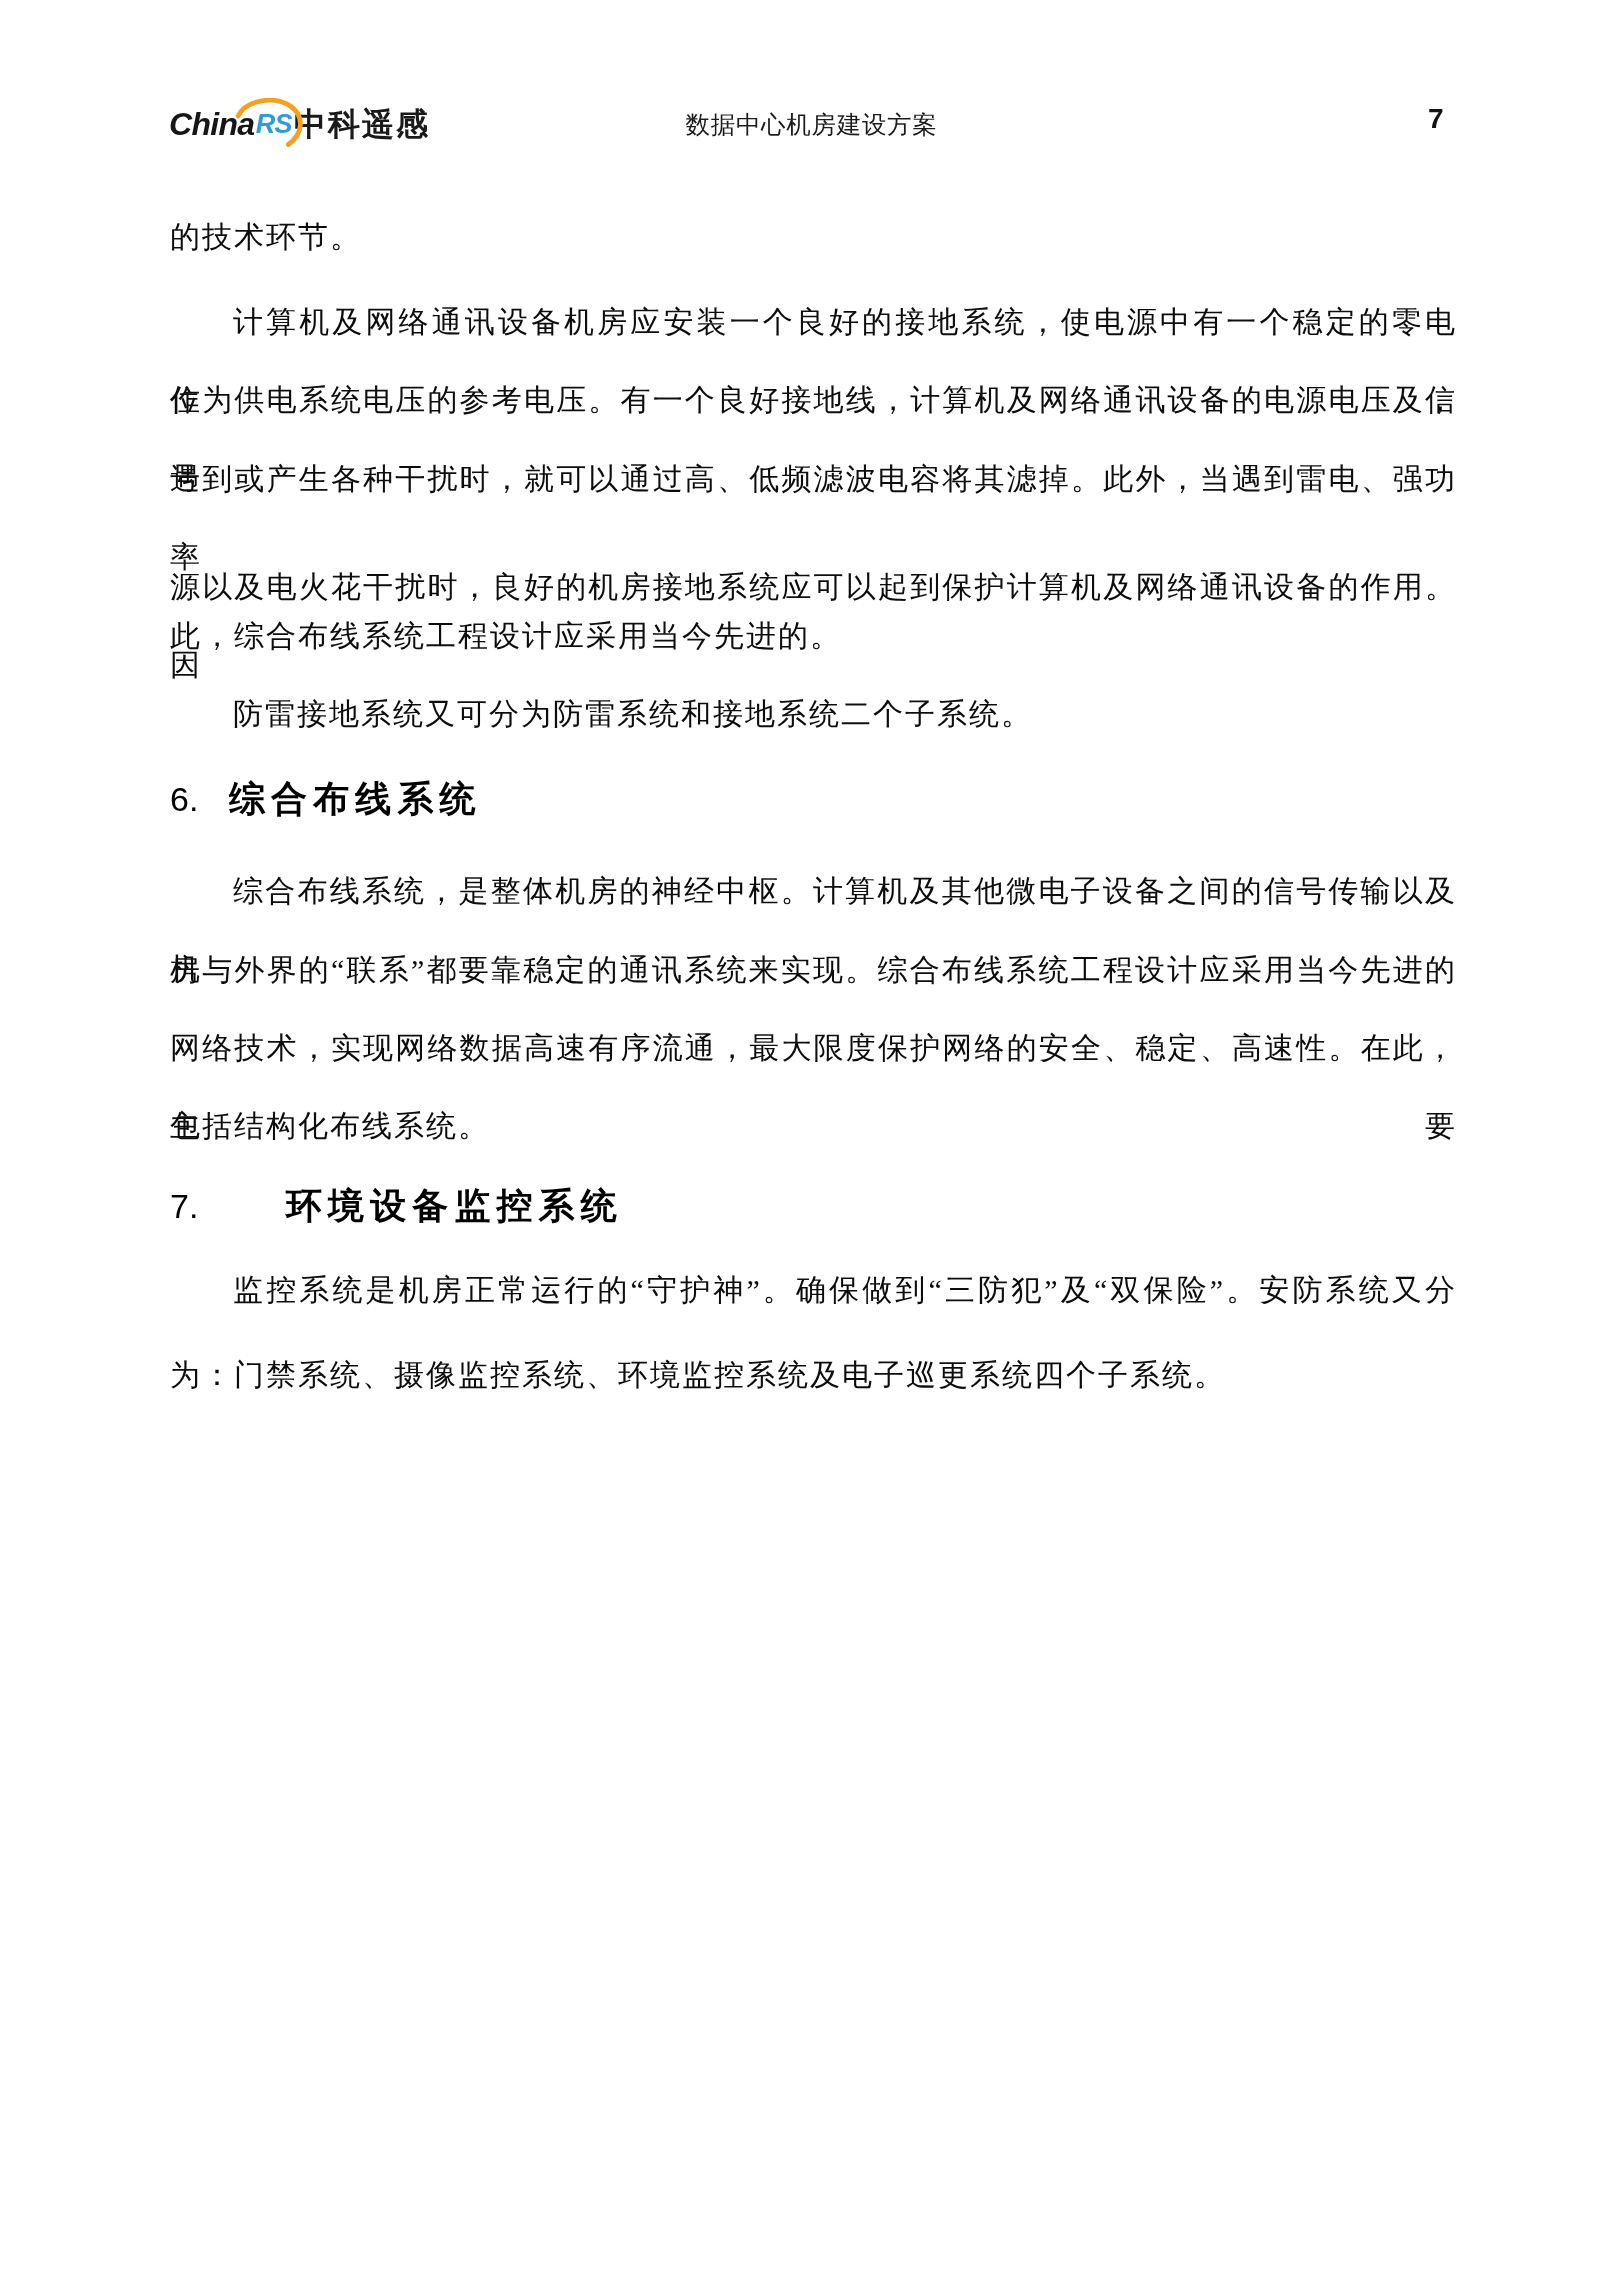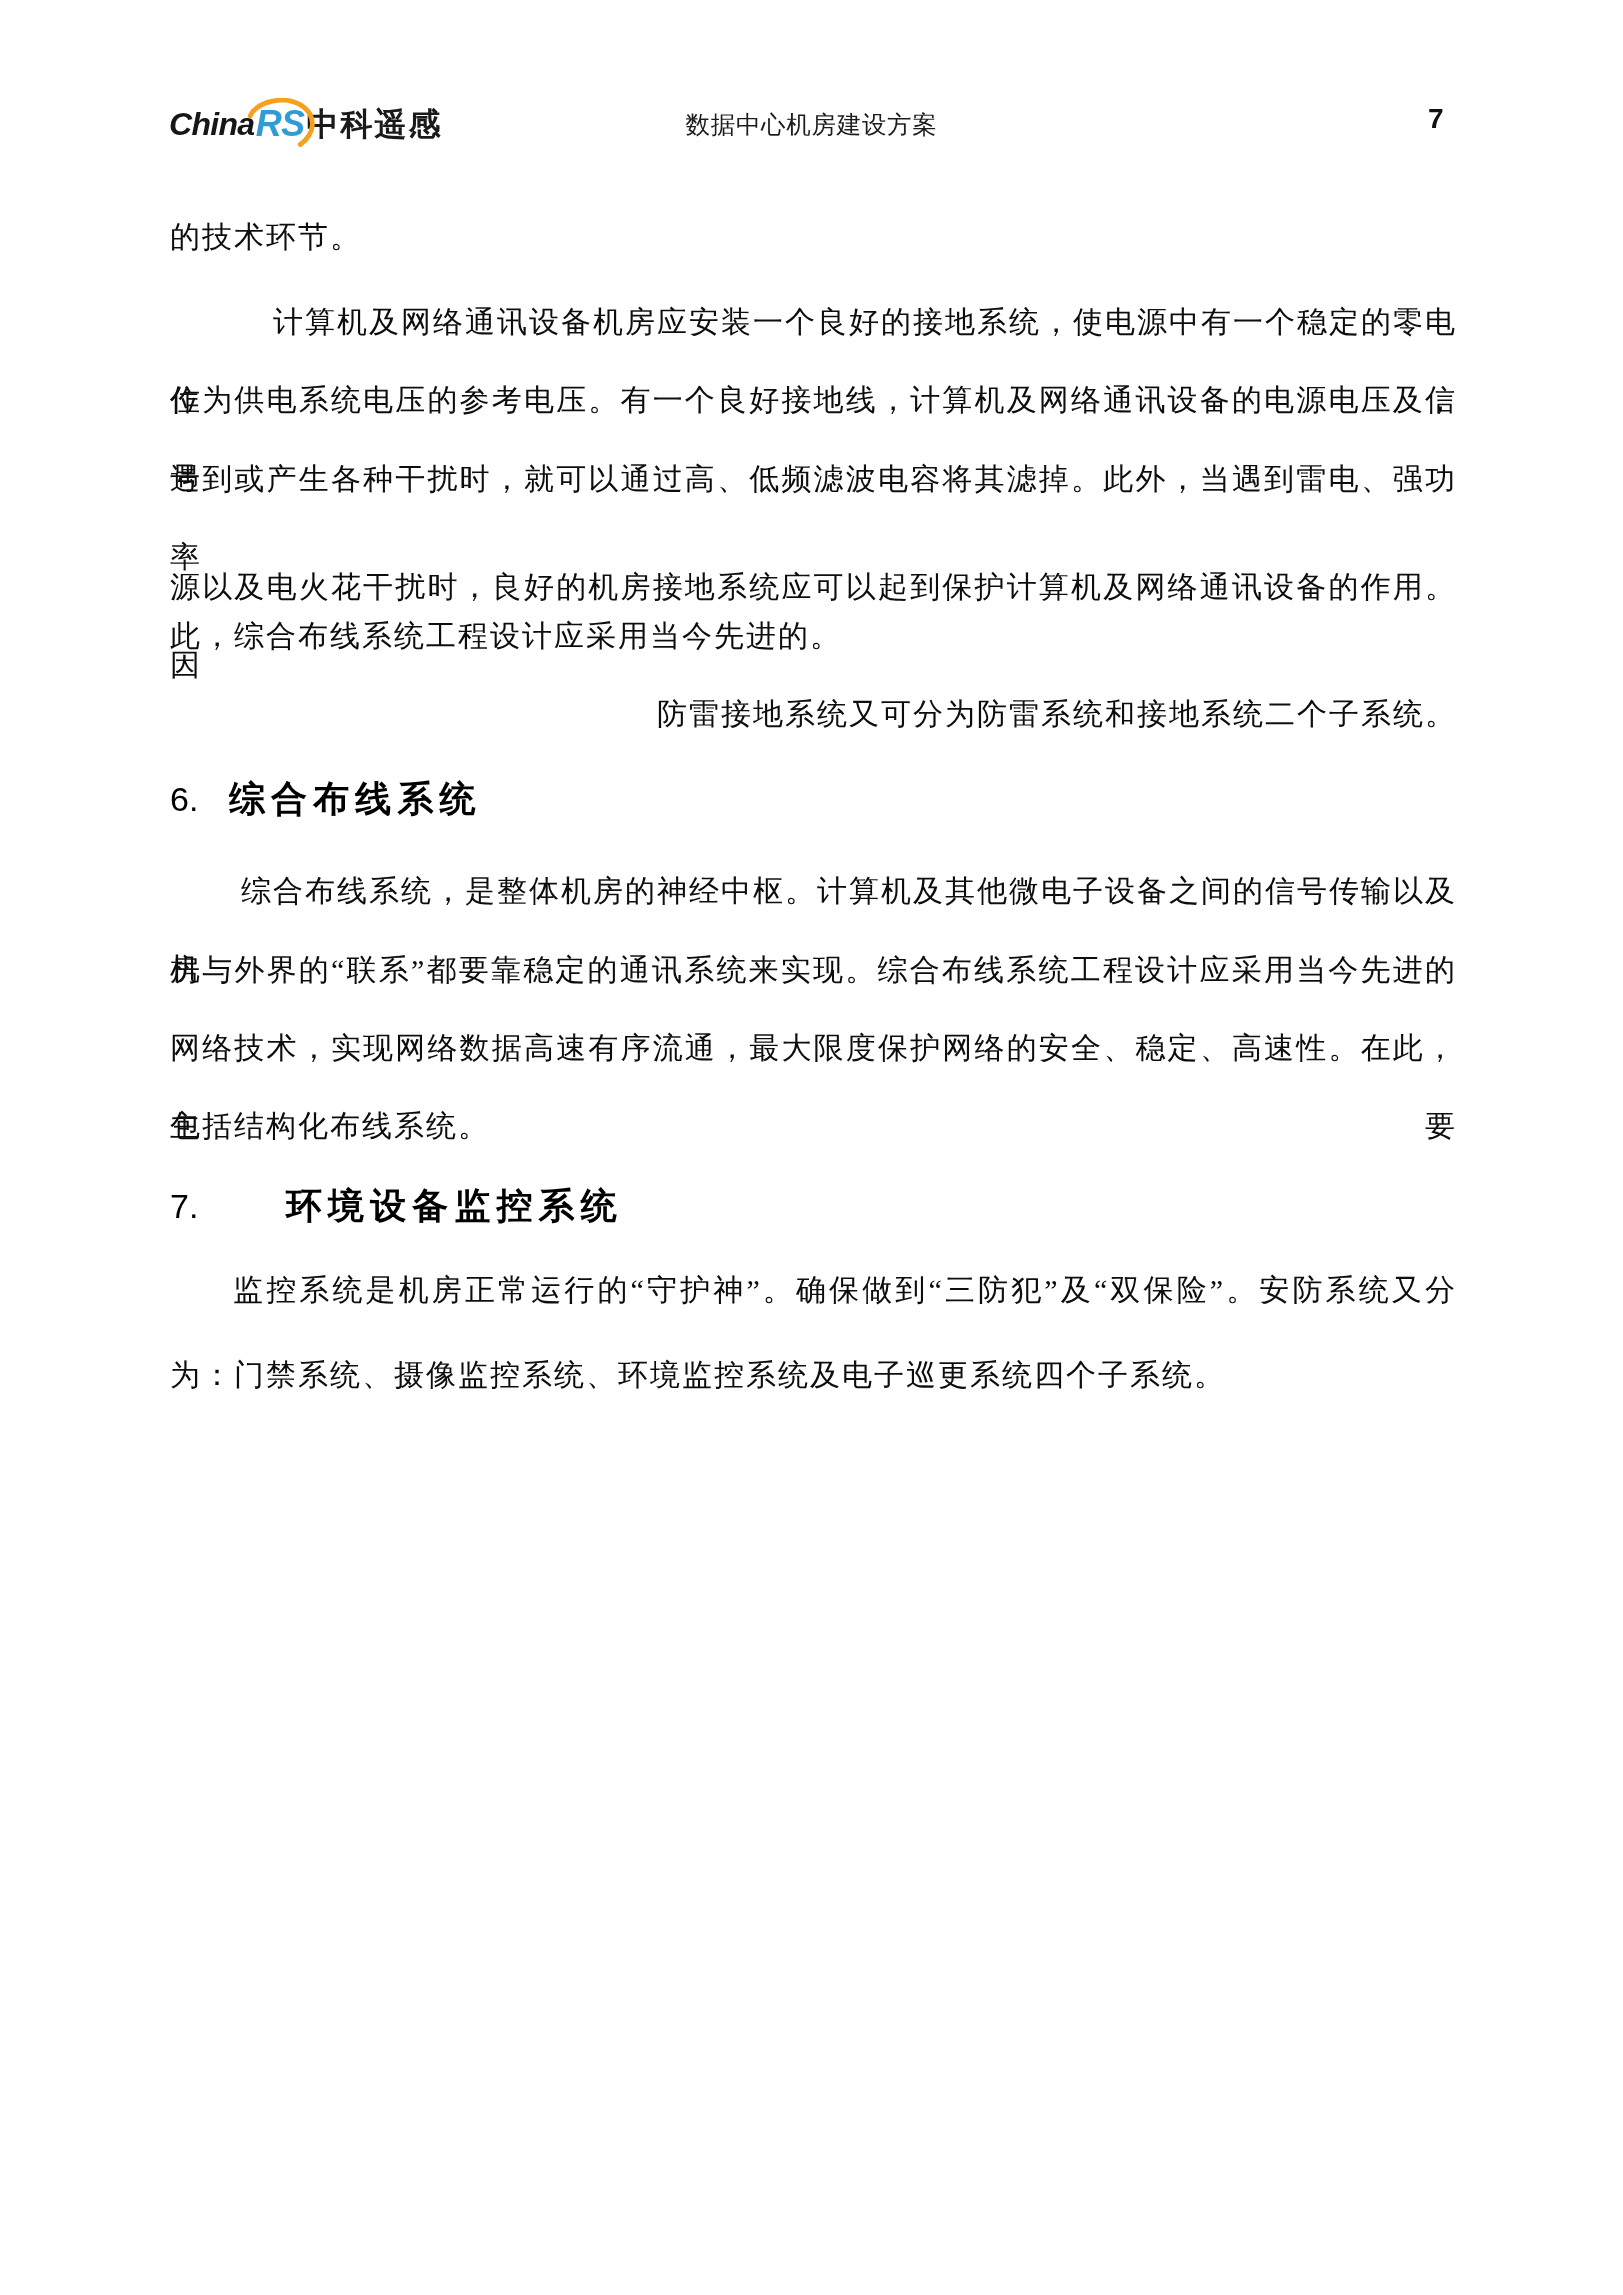--- a/index.html
+++ b/index.html
@@ -17,21 +17,21 @@
     display:flex;align-items:flex-end;
     font-family:"Liberation Sans","DejaVu Sans",sans-serif;
     white-space:nowrap;
   }
   .logo-latin{position:relative;display:flex;align-items:flex-end;}
   .logo-china{
     font-size:32px;line-height:34px;font-weight:800;font-style:italic;
     letter-spacing:-0.7px;color:#161616;
   }
   .logo-rs{
-    font-size:36px;line-height:34px;font-weight:800;font-style:italic;
+    font-size:27px;line-height:34px;font-weight:800;font-style:italic;
     letter-spacing:-0.7px;color:#2f9cd6;margin-left:1.4px;
   }
   .logo-swoosh{position:absolute;right:-17.7px;top:-9.5px;width:80px;height:55px;pointer-events:none;}
   .logo-cjk{
     font-size:32px;line-height:33px;font-weight:700;color:#1a1a1a;
     margin-left:2px;letter-spacing:2px;text-align:center;
   }
   #header-title{
     position:absolute;left:0;right:0;top:111px;text-align:center;
     font-size:24.5px;line-height:27px;color:#1c1c1c;letter-spacing:0.7px;
@@ -45,21 +45,21 @@
   .line{
     position:absolute;left:170px;width:1287px;height:78px;
     line-height:78px;font-size:30px;letter-spacing:2px;
     white-space:nowrap;color:#0d0d0d;
   }
   .line.fill{
     white-space:normal;
     text-align:justify;text-align-last:justify;
     text-justify:inter-character;
   }
-  .line.indent{text-indent:63px;text-align:right;}
+  .line.indent{text-indent:63px;}
   .heading{
     position:absolute;left:170px;width:1287px;height:44px;
     line-height:40px;font-size:36px;color:#000;white-space:nowrap;
   }
   .heading .h-num{
     display:inline-block;font-weight:400;
     font-family:"Liberation Sans","DejaVu Sans",sans-serif;
     font-size:34px;
   }
   .heading.h6 .h-num{width:59px;}

